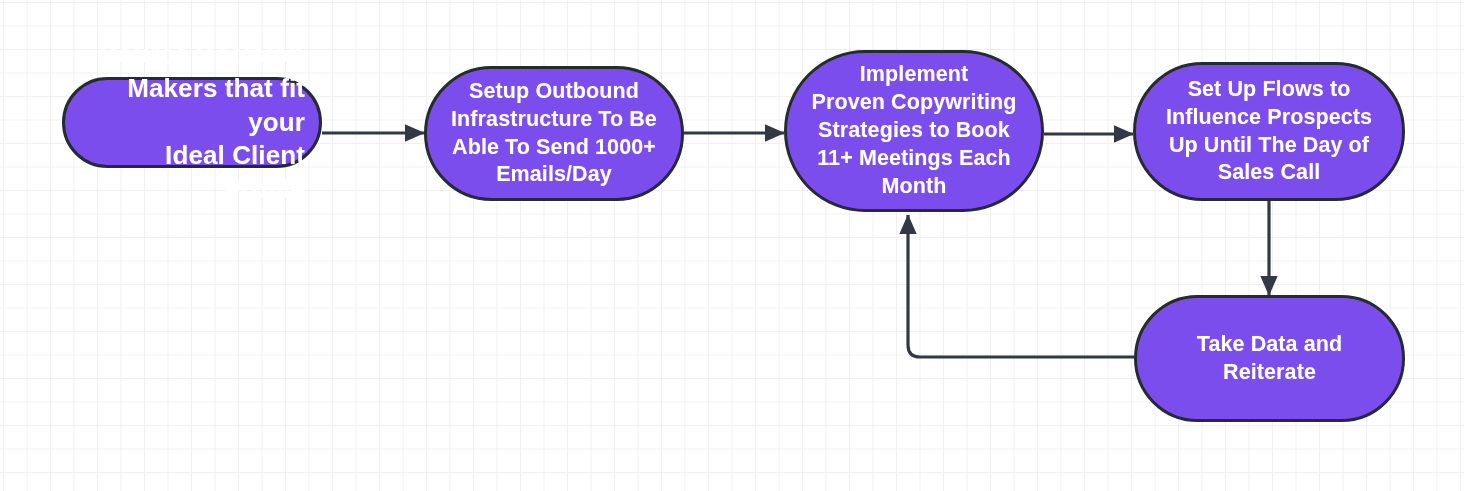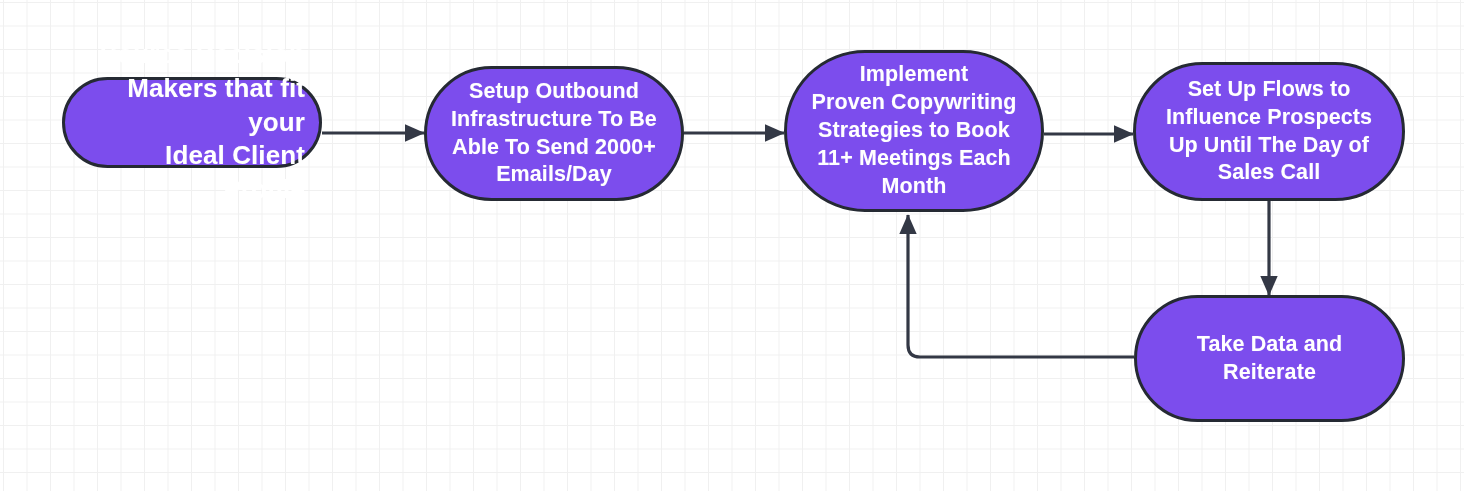--- a/index.html
+++ b/index.html
@@ -97,21 +97,21 @@
 
   <div class="node" id="node-1">
     <span class="node-label">Source Decision
 Makers that fit your
 Ideal Client Profile</span>
   </div>
 
   <div class="node" id="node-2">
     <span class="node-label">Setup Outbound
 Infrastructure To Be
-Able To Send 2000+
+Able To Send 1000+
 Emails/Day</span>
   </div>
 
   <div class="node" id="node-3">
     <span class="node-label">Implement
 Proven Copywriting
 Strategies to Book
 11+ Meetings Each
 Month</span>
   </div>

